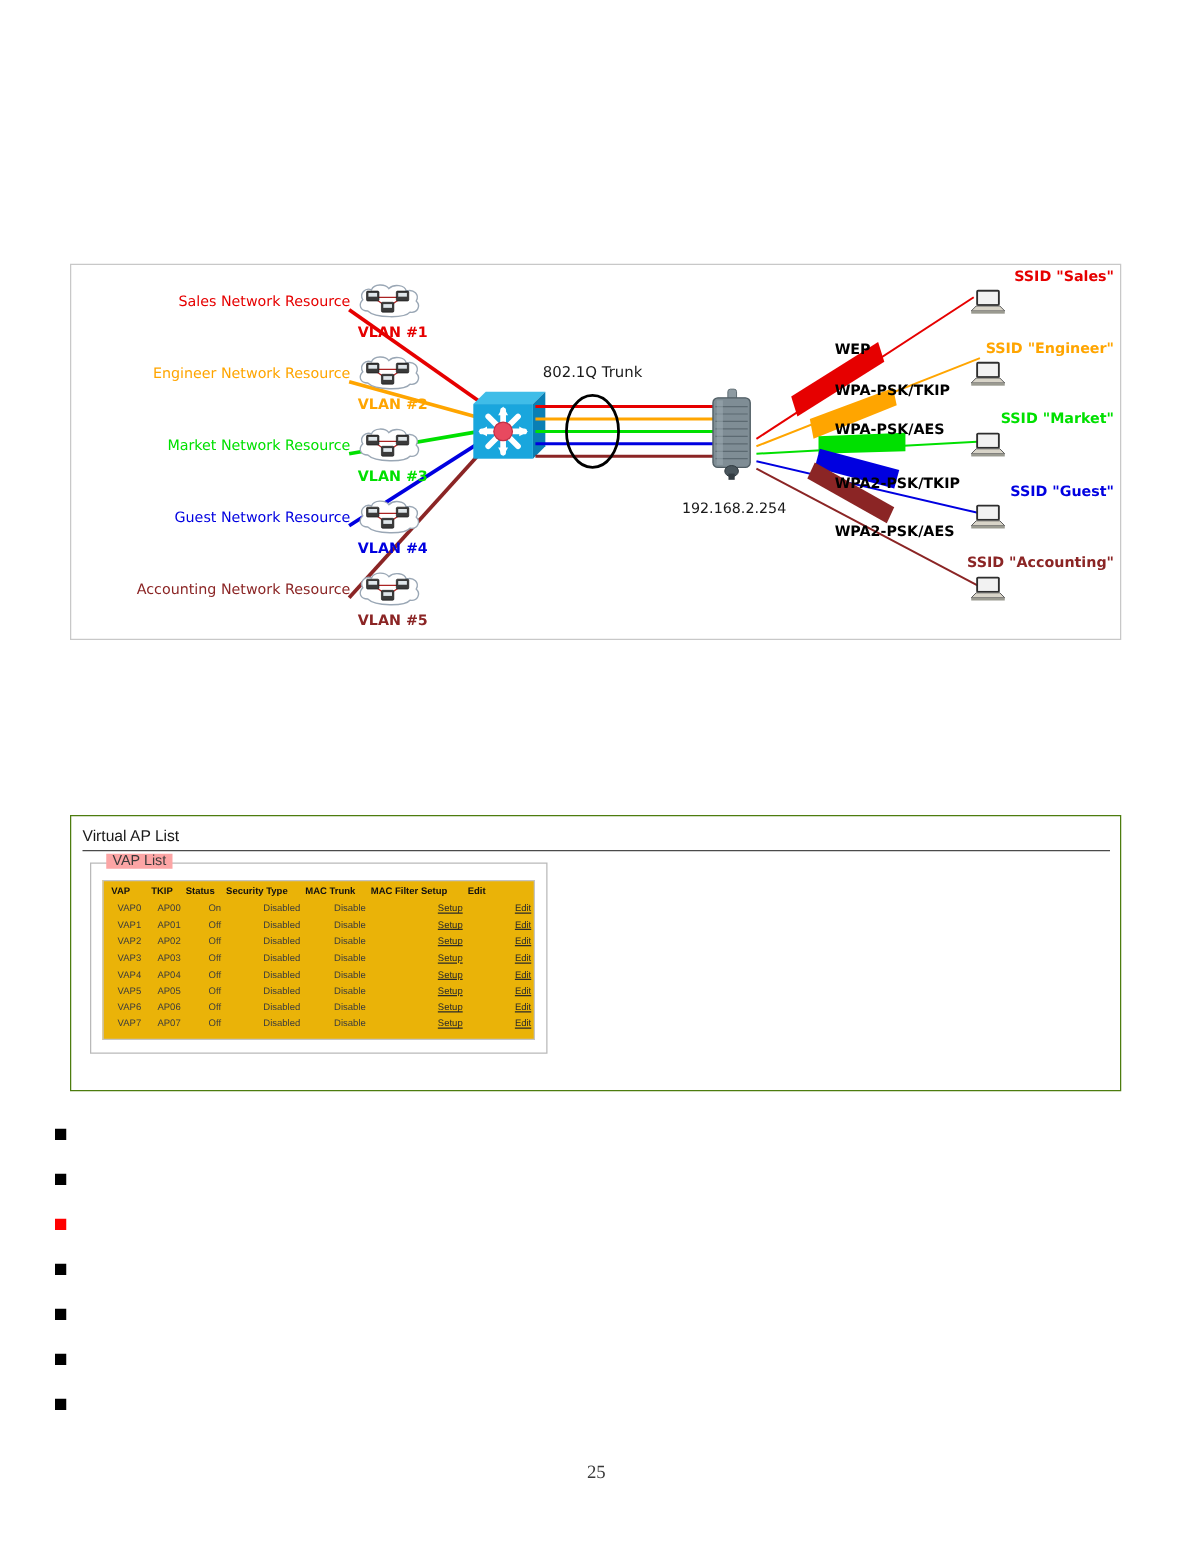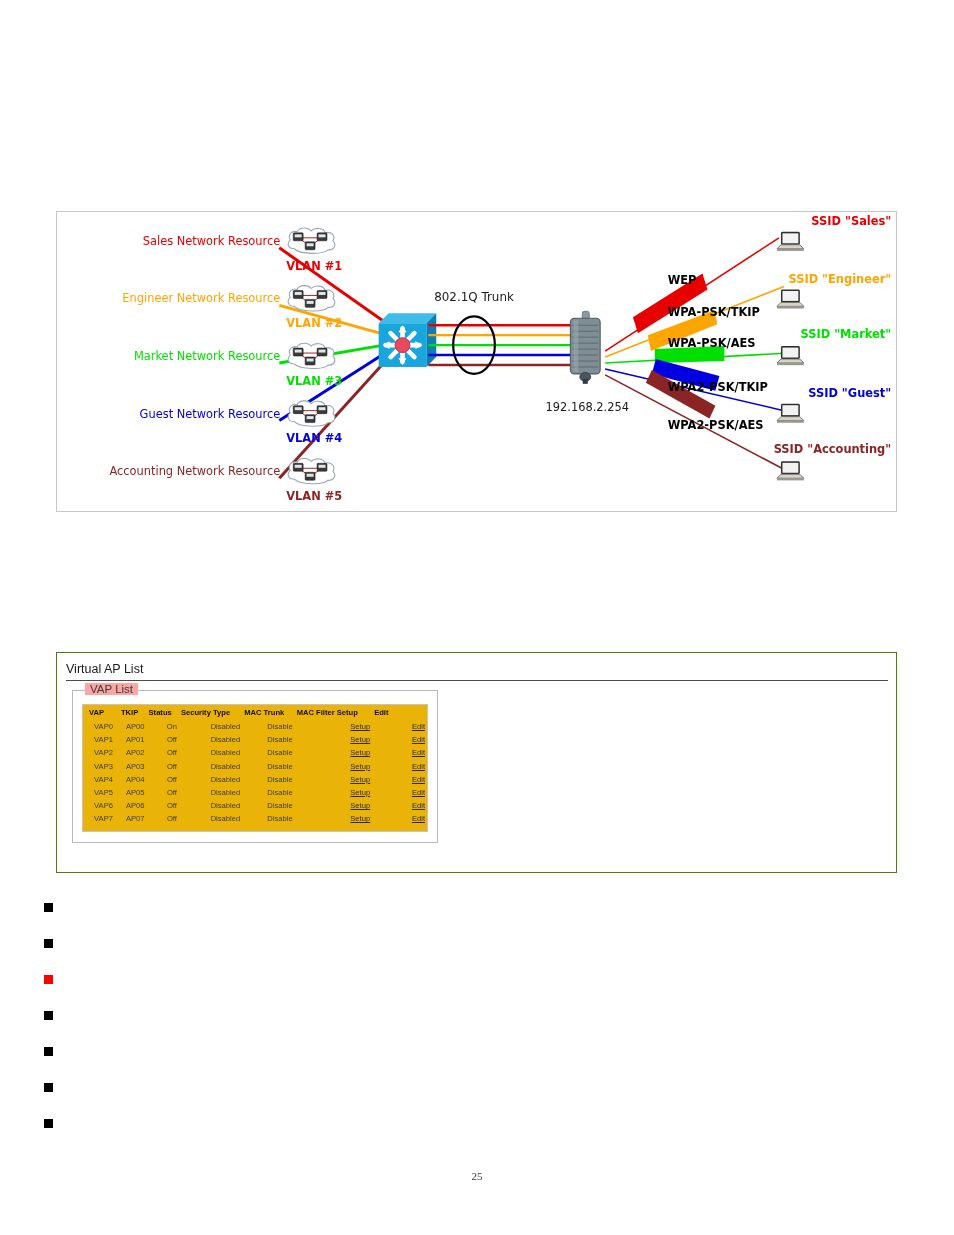--- a/index.html
+++ b/index.html
@@ -132,21 +132,21 @@
     white-space: nowrap;
   }
 
   
   #page-number {
     position: absolute;
     left: 0; top: 1170px;
     width: 954px;
     text-align: center;
     font-family: "Liberation Serif", serif;
-    font-size: 11px;
+    font-size: 15px;
     color: #3a3a3a;
   }
 </style>
 </head>
 <body>
 
 <div id="topology-figure">
   <svg id="topology-svg" viewBox="0 0 841 301">
     <defs>
 

